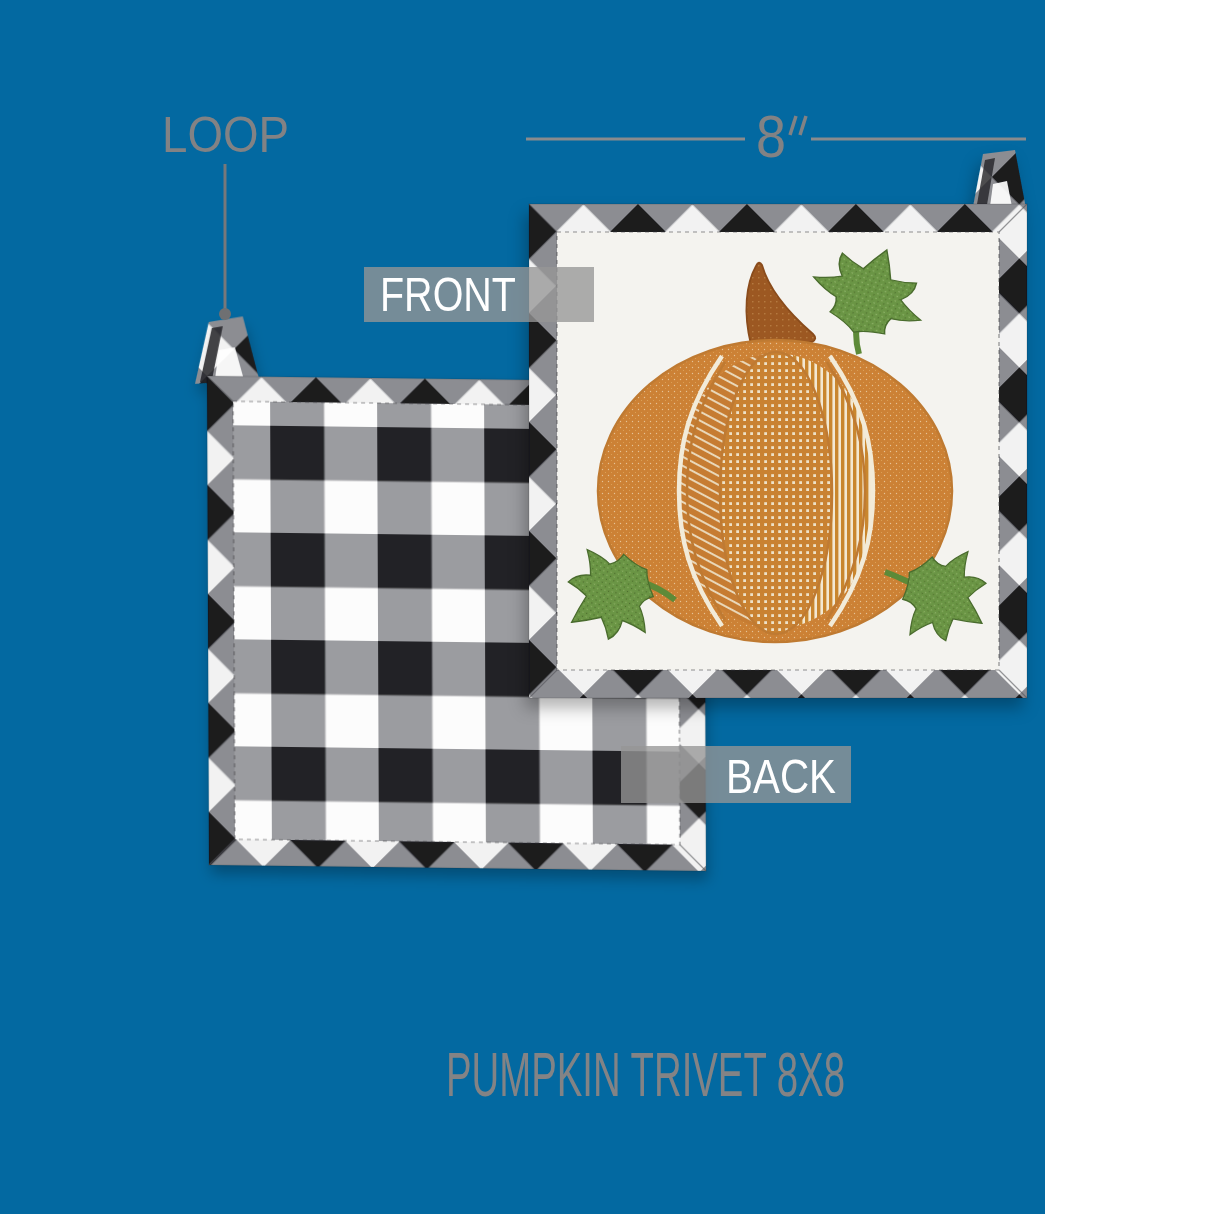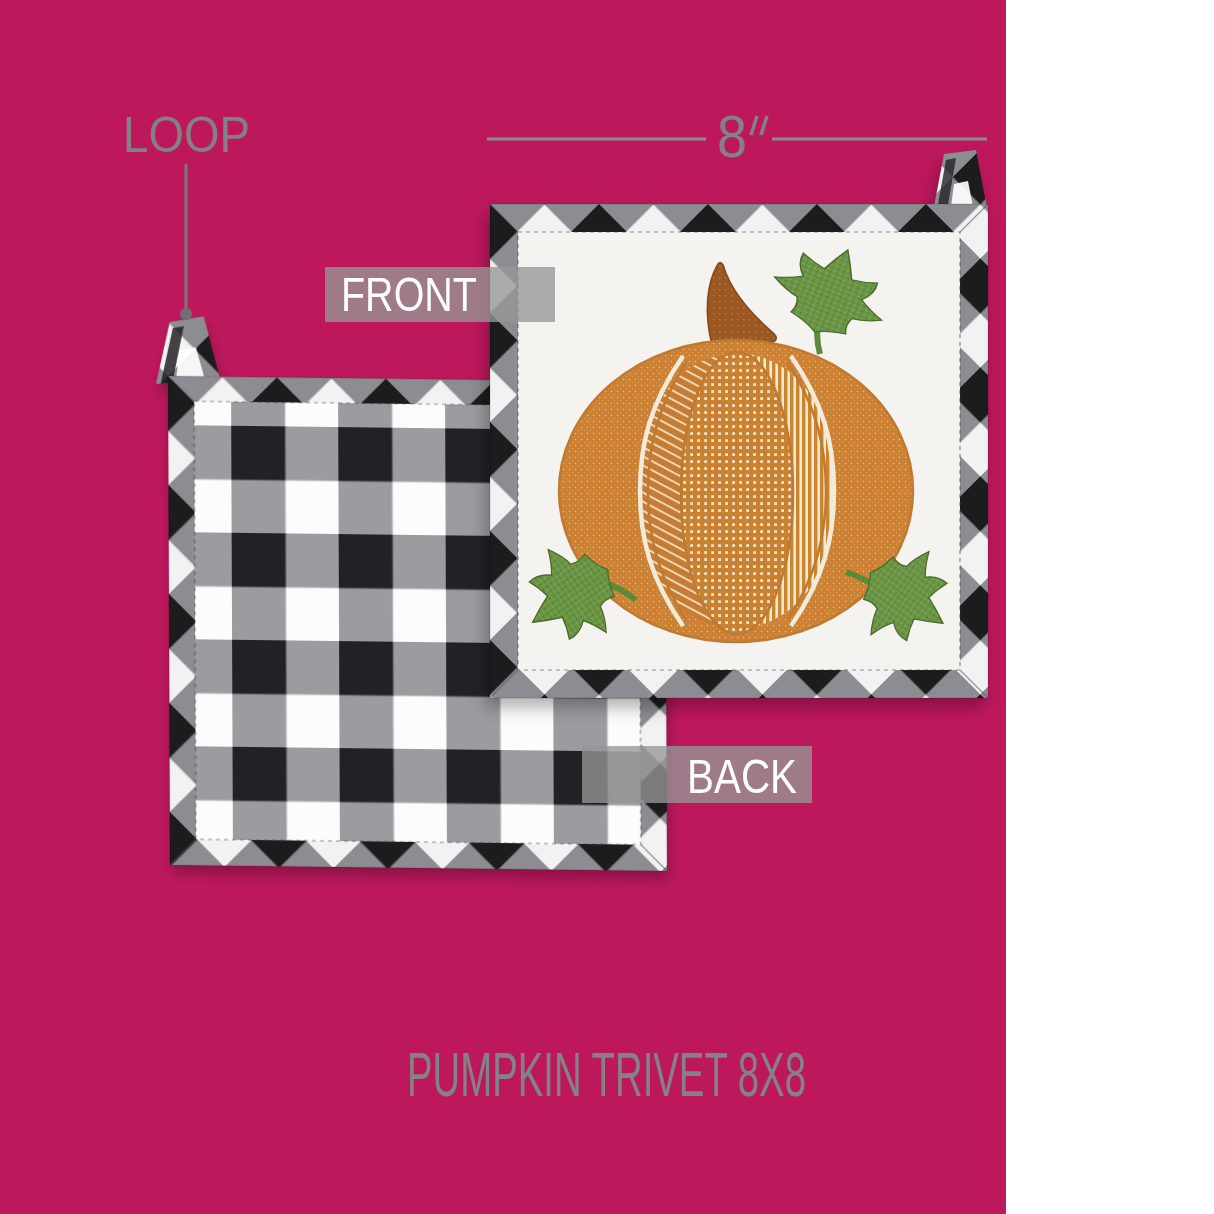--- a/index.html
+++ b/index.html
@@ -1,17 +1,17 @@
 <!DOCTYPE html>
 <html><head>
 <meta charset="utf-8">
 <style>
   html,body{margin:0;padding:0;background:#ffffff;}
-  .stage{position:relative;width:1006px;height:1214px;background:#be185d;overflow:hidden;
-         font-family:"Liberation Sans",sans-serif;}
+  .stage{position:relative;width:1006px;height:1214px;background:#0369a1;overflow:hidden;
+         font-family:"Liberation Sans",sans-serif;padding-left:39px;}
   svg{display:block}
 </style>
 </head>
 <body>
 <div class="stage">
 <svg width="1214" height="1214" viewBox="0 0 1214 1214">
 <defs>
 
   <pattern id="ging" patternUnits="userSpaceOnUse" x="63" y="49" width="107" height="107">
     <rect x="0" y="0" width="107" height="107" fill="#fcfcfc"></rect>

